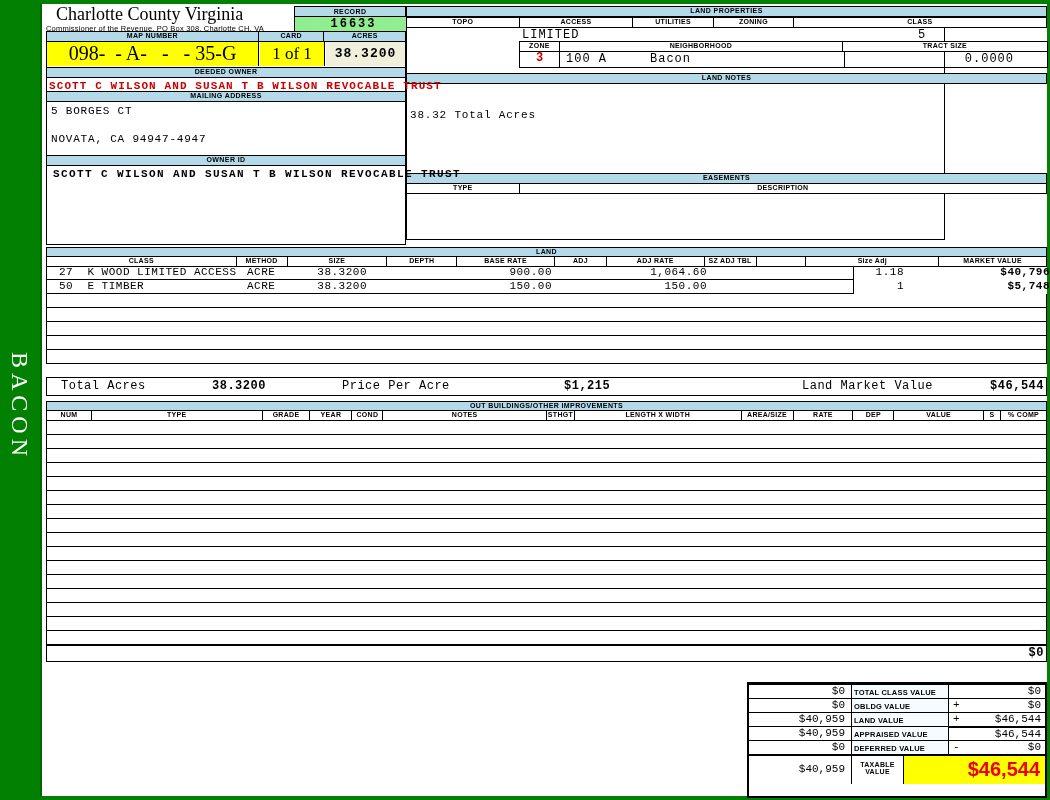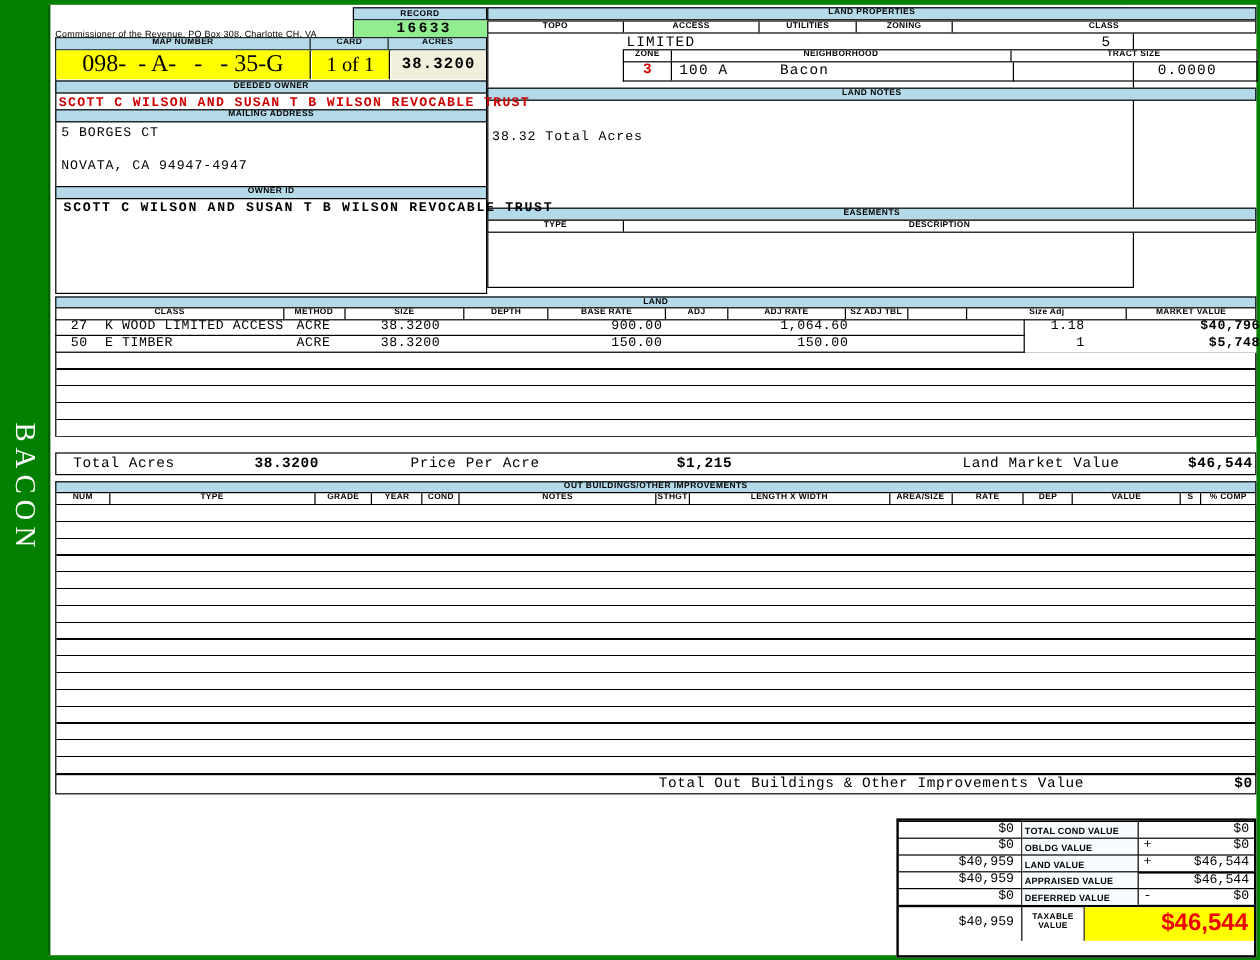--- a/index.html
+++ b/index.html
@@ -65,20 +65,21 @@
   .tax-yellow{flex:1;background:#ffff00;font:bold 20px "Liberation Sans",sans-serif;color:#ee0000;text-align:right;padding-right:5px;line-height:27px;}
   .redtxt{color:#cc0000;}
 </style>
 </head>
 <body>
 
 <div class="vert-label">BACON</div>
 
 <div class="content">
 
+  <div class="abs" style="left:14px;top:0px;font:18px 'Liberation Serif',serif;color:#000;">Charlotte County Virginia</div>
   <div class="abs" style="left:4px;top:20px;font:7.5px 'Liberation Sans',sans-serif;letter-spacing:.2px;">Commissioner of the Revenue, PO Box 308, Charlotte CH, VA</div>
 
   <div class="bar" style="left:252px;top:2px;width:112px;height:11px;line-height:9px;">RECORD</div>
   <div class="abs" style="left:252px;top:13px;width:119px;height:15px;background:#90ee90;border:1px solid #000;border-top:none;font:bold 12px 'Liberation Mono',monospace;letter-spacing:2px;text-align:center;line-height:14px;">16633</div>
 
   <div class="box" style="left:4px;top:27px;width:360px;height:214px;text-decoration:underline;">
     <div class="hrow" style="left:-1px;top:-1px;width:360px;height:11px;background:#b4d9e8;">
       <div style="width:213px;background:#b4d9e8;">MAP NUMBER</div>
       <div style="width:66px;background:#b4d9e8;">CARD</div>
       <div style="width:81px;background:#b4d9e8;">ACRES</div>
@@ -189,29 +190,28 @@
     <div style="width:52px;">AREA/SIZE</div>
     <div style="width:60px;">RATE</div>
     <div style="width:41px;">DEP</div>
     <div style="width:90px;">VALUE</div>
     <div style="width:17px;">S</div>
     <div style="width:45px;">% COMP</div>
   </div>
   <div class="rows-blank" style="left:4px;top:417px;width:1001px;height:224px;"></div>
 
   <div class="box" style="left:4px;top:641px;width:1001px;height:17px;font:12px 'Liberation Mono',monospace;letter-spacing:.5px;line-height:15px;">
-    <span class="abs" style="left:502px;">Total Out Buildings &amp; Other Improvements Value</span>
     <span class="abs ral" style="left:890px;width:107px;font-weight:bold;">$0</span>
   </div>
 
   <div class="psum">
 
     <div class="ps-row">
       <div class="ps-prior">$0</div>
-      <div class="ps-label">TOTAL COND VALUE</div>
+      <div class="ps-label">TOTAL CLASS VALUE</div>
       <div class="ps-val"><span class="op"></span><span>$0</span></div>
     </div>
     <div class="ps-row">
       <div class="ps-prior">$0</div>
       <div class="ps-label">OBLDG VALUE</div>
       <div class="ps-val"><span class="op">+</span><span>$0</span></div>
     </div>
     <div class="ps-row">
       <div class="ps-prior">$40,959</div>
       <div class="ps-label">LAND VALUE</div>

